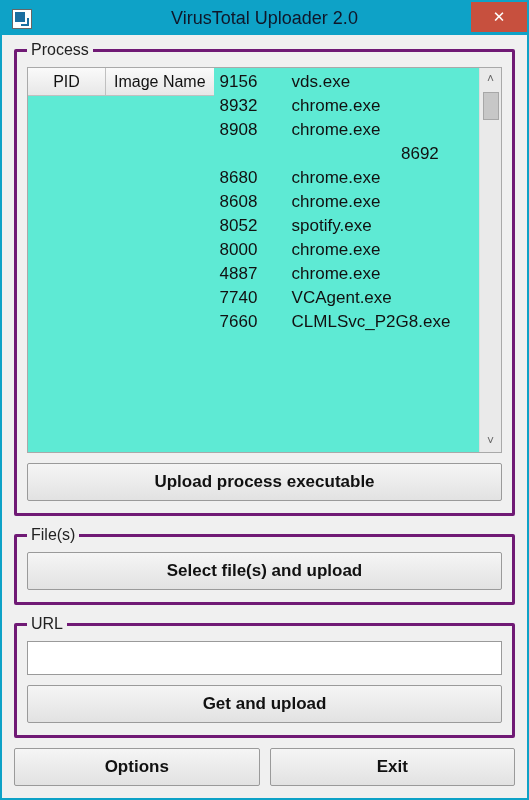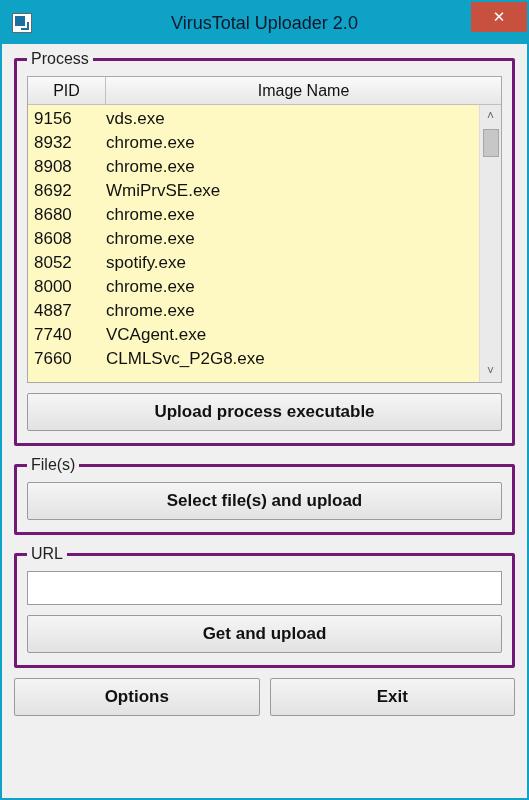--- a/index.html
+++ b/index.html
@@ -90,24 +90,24 @@
   legend {
     font-size: 16px;
     padding: 0 4px;
     color: #222;
   }
   .process-fieldset {
     flex: 0 0 auto;
   }
   .listview {
     border: 1px solid #a9a9a9;
-    background: #fef9c3;
-    height: 307px;
-    display: flex;
-    flex-direction: column;
+    background: #5eead4;
+    height: 386px;
+    display: flex;
+    flex-direction: row;
     margin-bottom: 10px;
   }
   .lv-header {
     display: flex;
     background: #f0f0f0;
     border-bottom: 1px solid #c0c0c0;
     height: 28px;
     flex: 0 0 auto;
   }
   .lv-col-head {
@@ -228,21 +228,20 @@
               <div class="lv-row">
                 <div class="lv-cell-pid">8932</div>
                 <div class="lv-cell-img">chrome.exe</div>
               </div>
               <div class="lv-row">
                 <div class="lv-cell-pid">8908</div>
                 <div class="lv-cell-img">chrome.exe</div>
               </div>
               <div class="lv-row">
                 <div class="lv-cell-pid">8692</div>
-                <div class="lv-cell-img">WmiPrvSE.exe</div>
               </div>
               <div class="lv-row">
                 <div class="lv-cell-pid">8680</div>
                 <div class="lv-cell-img">chrome.exe</div>
               </div>
               <div class="lv-row">
                 <div class="lv-cell-pid">8608</div>
                 <div class="lv-cell-img">chrome.exe</div>
               </div>
               <div class="lv-row">

